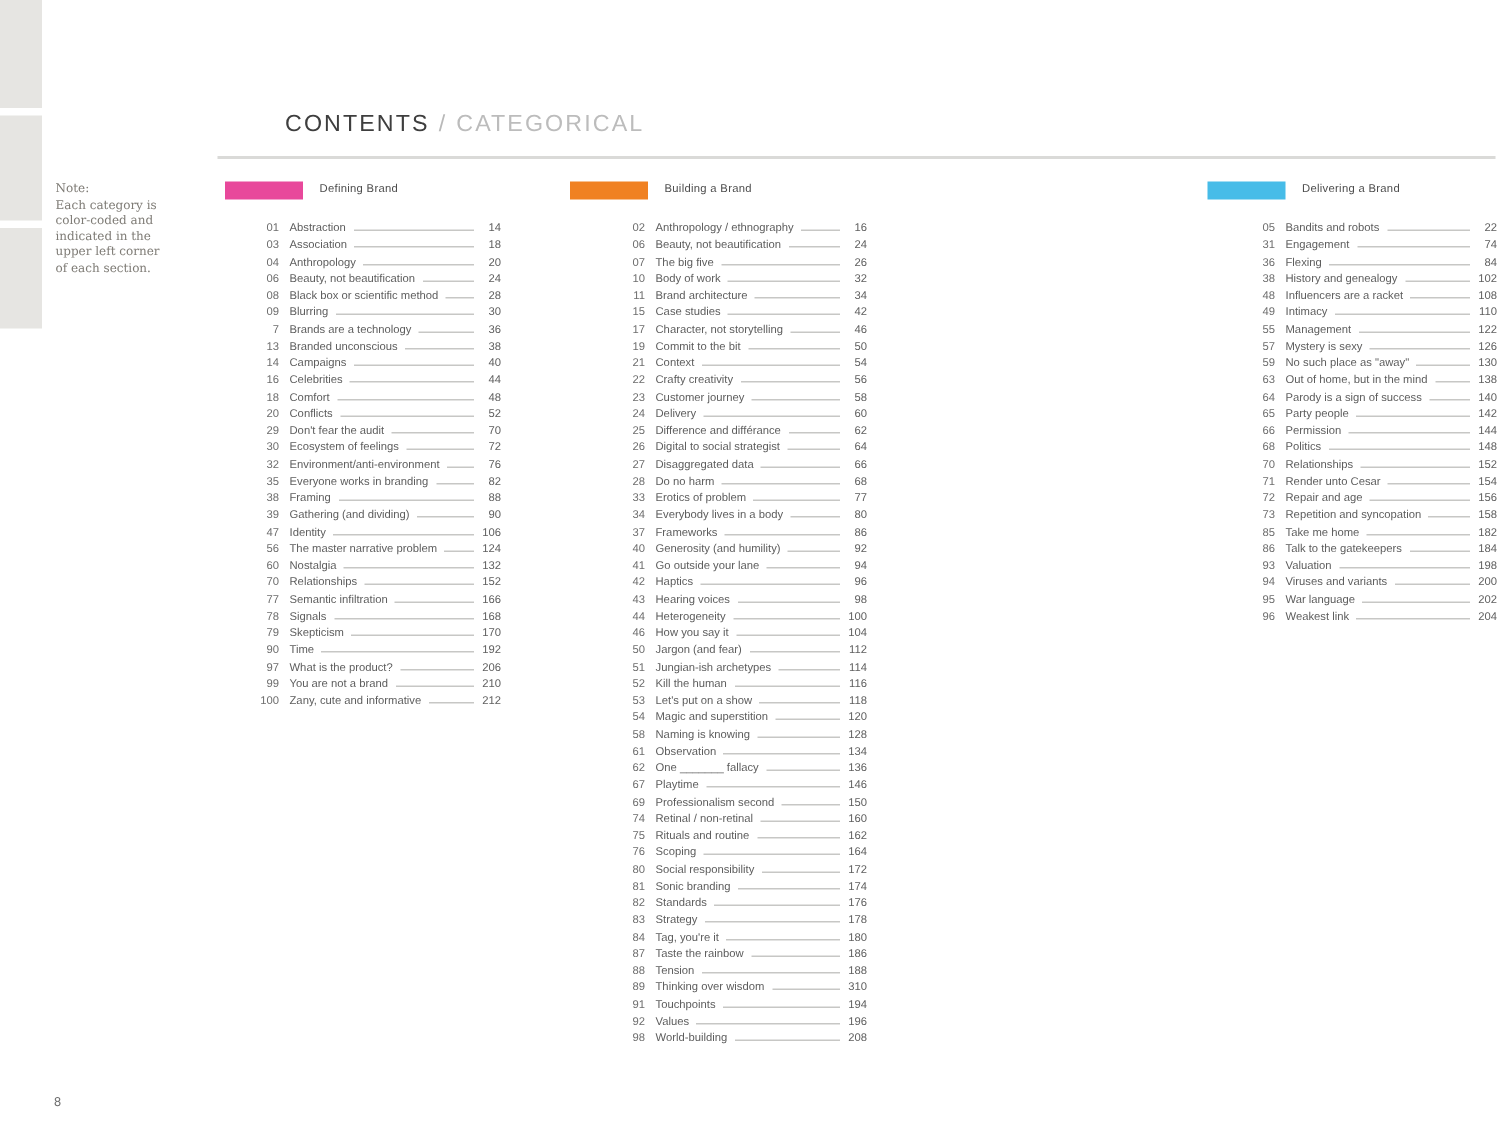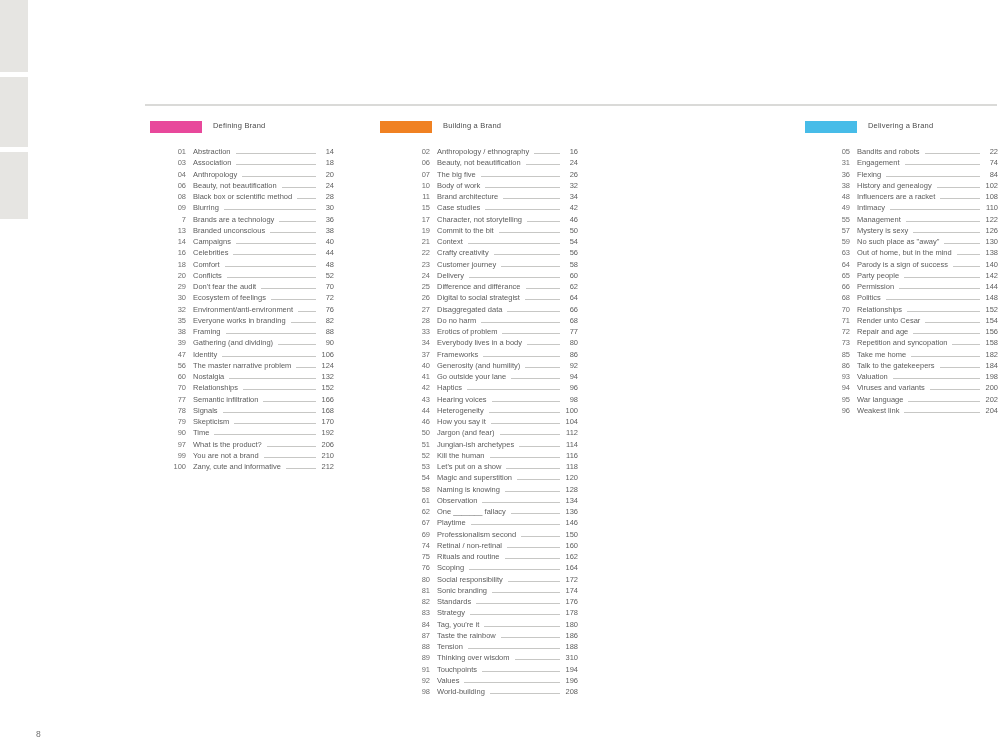--- a/index.html
+++ b/index.html
@@ -67,21 +67,30 @@
 </style>
 </head>
 <body>
 
 <div class="page">
 
   <div class="edge-strip edge-1"></div>
   <div class="edge-strip edge-2"></div>
   <div class="edge-strip edge-3"></div>
 
-
+  <div class="note">Note:
+Each category is
+color-coded and
+indicated in the
+upper left corner
+of each section.</div>
+
+  <div class="title-row">
+    <span>CONTENTS</span><span class="sep">/</span><span class="sub">CATEGORICAL</span>
+  </div>
 
   <div class="rule"></div>
 
   <section class="col col-0">
     <div class="cat-header">
       <span class="swatch" style="background: rgb(232, 72, 155);"></span>
       <span class="cat-label">Defining Brand</span>
     </div>
     <div class="entries">
         <div class="entry">

